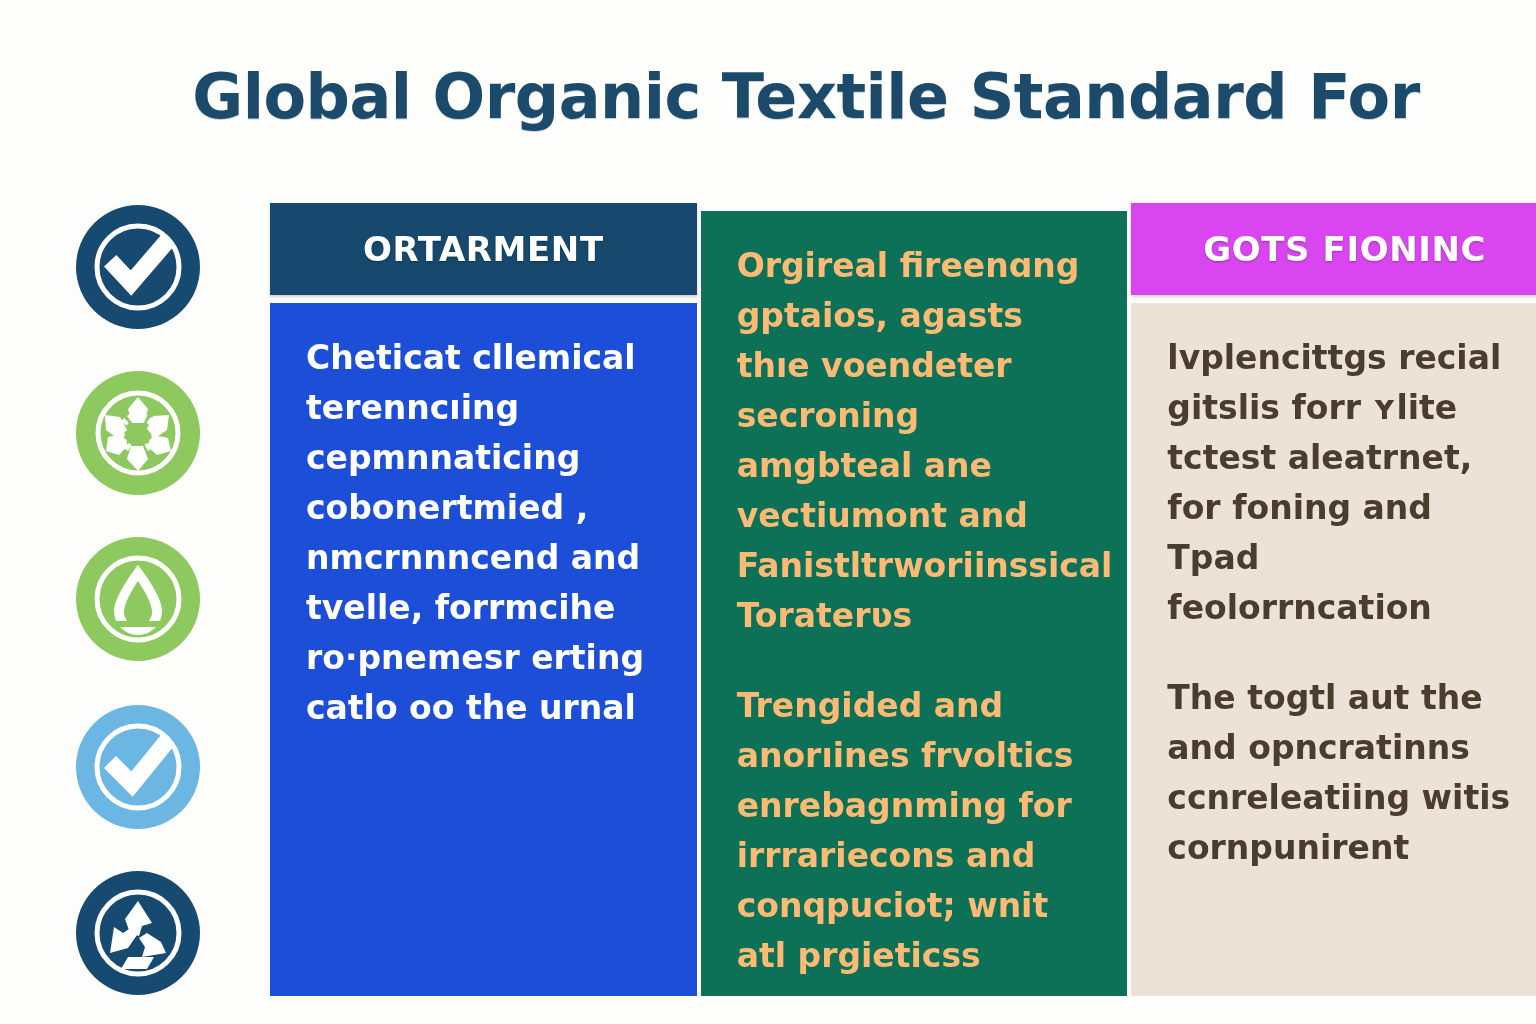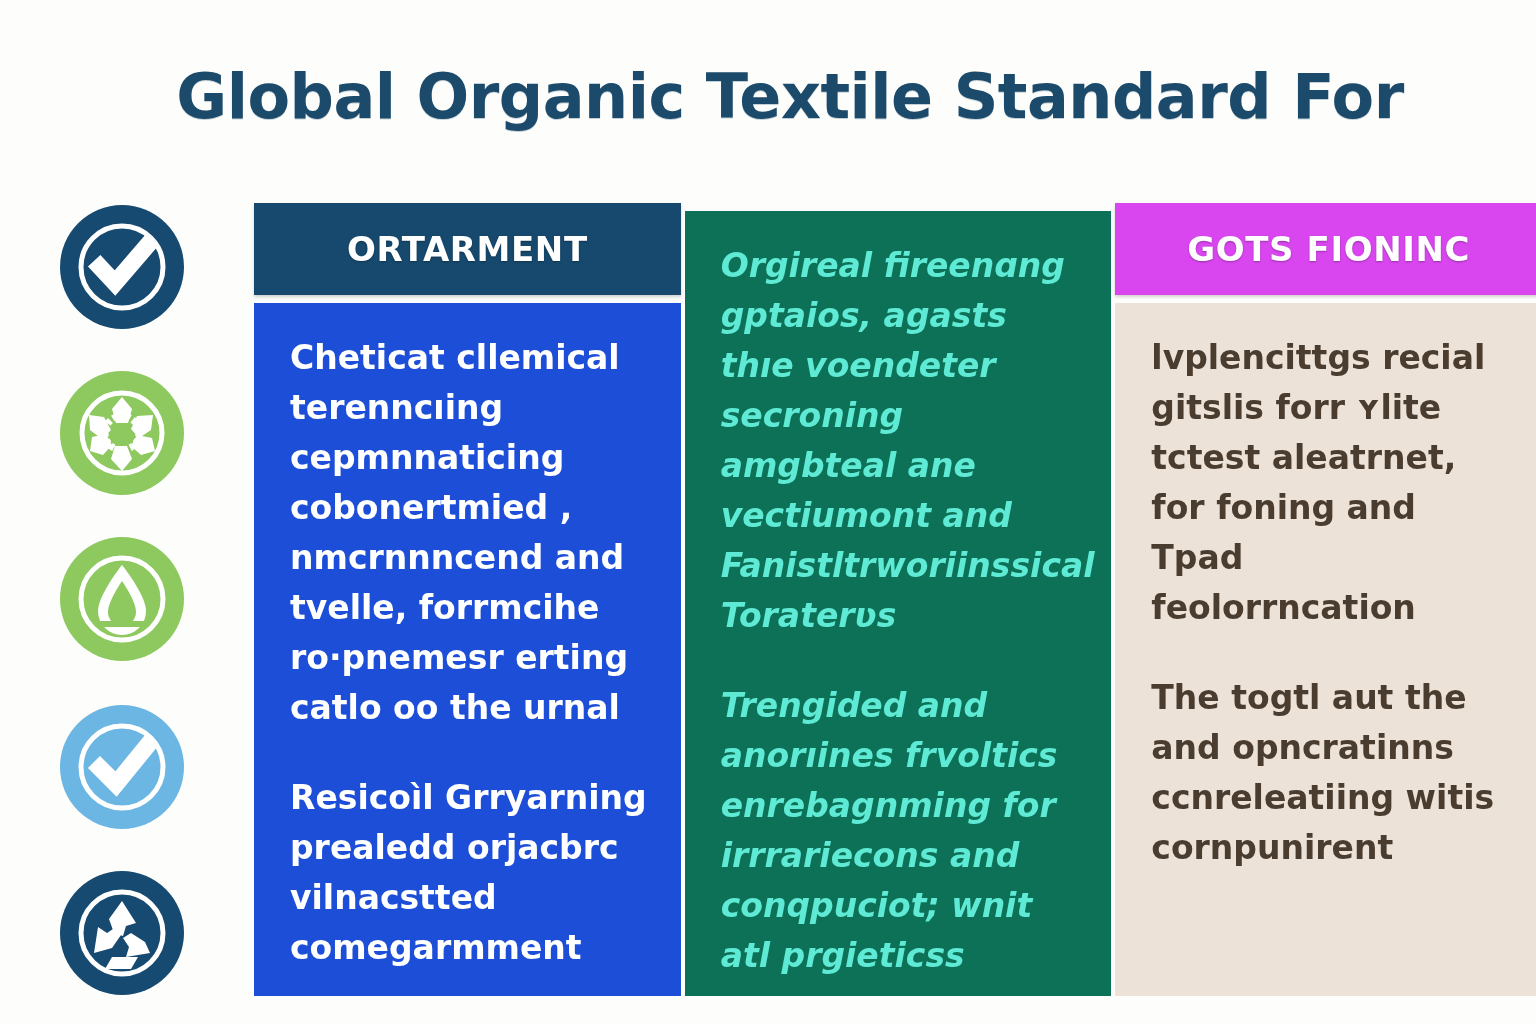--- a/index.html
+++ b/index.html
@@ -11,21 +11,21 @@
     width: 1536px;
     height: 1024px;
     background: #fdfdfb;
     font-family: "Liberation Sans", sans-serif;
     overflow: hidden;
     position: relative;
   }
 
   #infographic {
     position: absolute;
-    left: 0; top: 0;
+    left: 16px; top: 0;
     width: 1384px;
     height: 1024px;
     background: #fdfdfb;
     border-radius: 22px;
   }
 
   
   #title-block {
     position: absolute;
     left: 140px;
@@ -123,21 +123,21 @@
   }
   .para:last-child { margin-bottom: 0; }
 
   
   #col-0 .col-header { background: #16496d; }
   #col-0 .col-body   { background: #1d4ed8; }
   #col-0 .para       { color: #ffffff; }
 
   #col-1 .col-header { background: #555f66; }
   #col-1 .col-body   { background: #0d7157; }
-  #col-1 .para       { color: #5eead4; font-style: italic; }
+  #col-1 .para       { color: #fdba74; }
 
   #col-2 .col-header { background: #d946ef; text-align: center; }
   #col-2 .col-body   { background: #ece2d8; }
   #col-2 .para       { color: #4a3d2f; }
   #col-2 .para       { font-weight: bold; }
 </style>
 </head>
 <body>
 
 <div id="infographic">
@@ -206,21 +206,20 @@
   </div>
 
   <div id="columns">
 
     <div class="column" id="col-0">
       <div class="col-header">
         <span class="col-header-text">ORTARMENT</span>
       </div>
       <div class="col-body">
         <p class="para">Cheticat cllemical terenncıing cepmnnaticing cobonertmied , nmcrnnncend and tvelle, forrmcihe ro·pnemesr erting catlo oo the  urnal</p>
-        <p class="para">Resicoìl Grryarning prealedd orjacbrc vilnacstted comegarmment</p>
       </div>
     </div>
 
     <div class="column" id="col-1">
       <div class="col-body">
         <p class="para">Orgireal fireenɑng gptaios, agasts thıe voendeter secroning amgbteal ane vectiumont and Fanistltrworiinssical Toraterʋs</p>
         <p class="para">Trengided and anorıines frvoltics enrebagnming for irrrariecons and conqpuciot; wnit atl prgieticss</p>
       </div>
     </div>
 

